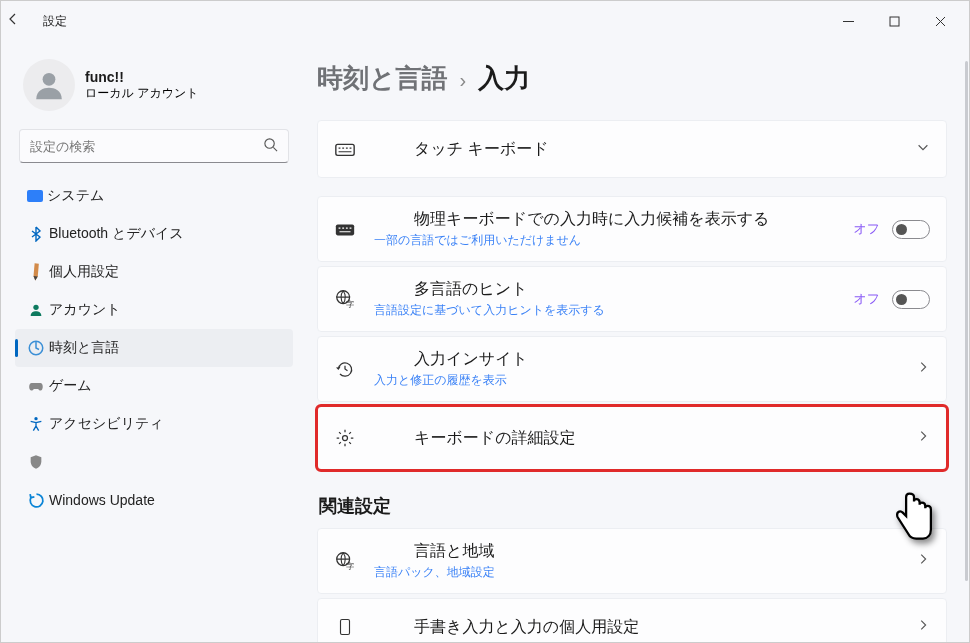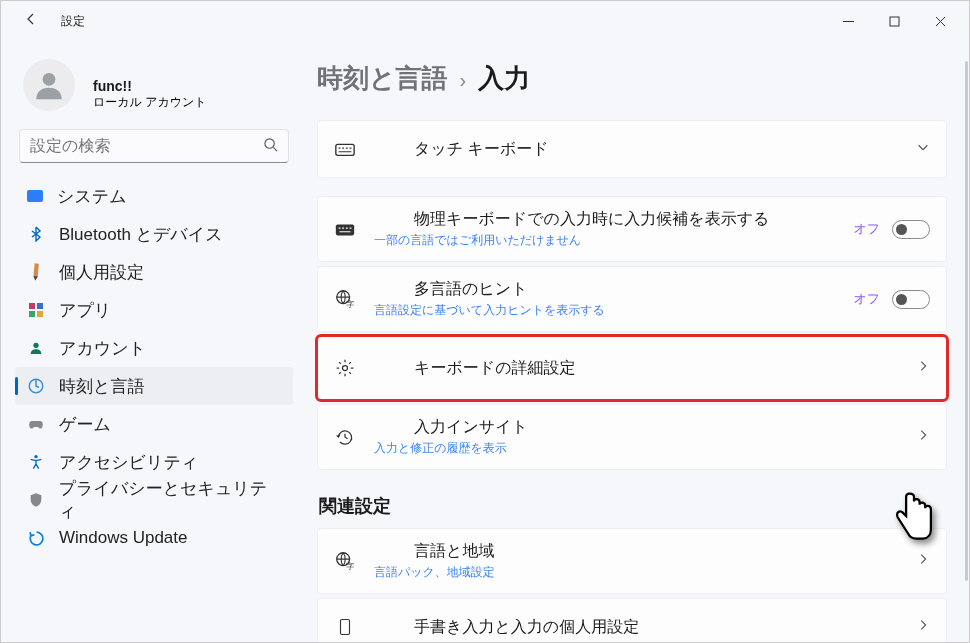--- a/index.html
+++ b/index.html
@@ -1,37 +1,37 @@
 <!DOCTYPE html>
 <html><head>
 <meta charset="utf-8">
 <style>
 * { box-sizing: border-box; margin: 0; padding: 0; font-family: "Segoe UI", "Yu Gothic UI", "Meiryo", sans-serif; }
 body { width: 970px; height: 643px; background: #f6f7fa; overflow: hidden; position: relative; border: 1px solid #ccc; }
-.titlebar { height: 40px; display: flex; align-items: center; padding: 0 6px 0 22px; }
+.titlebar { height: 40px; display: flex; align-items: center; padding: 0 6px 0 4px; }
 .titlebar .back { width: 30px; text-align: left; color: #333; cursor: default; }
 .titlebar .title { font-size: 12px; color: #222; padding-left: 8px; }
 .winbtns { margin-left: auto; display: flex; }
 .winbtn { width: 46px; height: 32px; display: flex; align-items: center; justify-content: center; color: #333; }
 .winbtn svg { width: 11px; height: 11px; }
 
 .body { display: flex; height: calc(100% - 40px); }
 .sidebar { width: 300px; padding: 8px 8px 0 14px; overflow: hidden; }
-.profile { display: flex; align-items: flex-end; padding: 10px 8px 18px 8px; gap: 18px; }
+.profile { display: flex; align-items: center; padding: 10px 8px 18px 8px; gap: 10px; }
 .avatar { width: 52px; height: 52px; border-radius: 50%; background: #ececee; display: flex; align-items: center; justify-content: center; }
 .avatar svg { width: 34px; height: 34px; fill: #9aa0a6; }
 .profile .name { font-size: 14px; font-weight: 600; color: #1b1b1b; }
 .profile .sub { font-size: 12px; color: #000000; }
 
 .search { margin: 0 4px 14px 4px; height: 34px; background: #fbfbfd; border: 1px solid #e2e3e7; border-bottom: 1.5px solid #8a8a8f; border-radius: 4px; display: flex; align-items: center; padding: 0 10px; }
-.search input { flex: 1; border: none; background: transparent; outline: none; font-size: 16px; color: #222; }
+.search input { flex: 1; border: none; background: transparent; outline: none; font-size: 13px; color: #222; }
 .search .sicon { color: #555; }
 
 .nav { display: flex; flex-direction: column; }
-.nav-item { display: flex; align-items: center; gap: 14px; height: 38px; padding: 0 12px; border-radius: 4px; font-size: 17px; color: #222; position: relative; }
+.nav-item { display: flex; align-items: center; gap: 4px; height: 38px; padding: 0 12px; border-radius: 4px; font-size: 14px; color: #222; position: relative; }
 .nav-item.selected { background: #eceef2; }
 .nav-item.selected::before { content: ""; position: absolute; left: 0; top: 10px; bottom: 10px; width: 3px; background: #0067c0; border-radius: 2px; }
 .nav-item .nicon { width: 18px; height: 18px; display: flex; align-items: center; justify-content: center; }
 .nicon.sys { background: #2d7ff9; border-radius: 2px; width: 16px; height: 12px; }
 .nicon.bt { color: #0067c0; }
 .nicon.net { color: #0078d4; }
 .nicon.pers { transform: rotate(-40deg); }
 .nicon.acc { color: #0d7a5f; }
 .nicon.time { width:18px; height:18px; }
 .nicon.game { color: #888; }
@@ -134,31 +134,20 @@
       <div class="nav-item">
         <span class="nicon pers">
             <svg width="18" height="18" viewBox="0 0 24 24">
               <path d="M4 20 L6 14 L18 2 L22 6 L10 18 Z" fill="#d38b4a"></path>
               <path d="M4 20 L6 14 L10 18 Z" fill="#444"></path>
             </svg>
           </span>
         <span>個人用設定</span>
       </div>
       <div class="nav-item">
-        <span class="nicon">
-            <svg width="16" height="16" viewBox="0 0 16 16">
-              <rect x="1" y="1" width="6" height="6" fill="#c53b5e"></rect>
-              <rect x="9" y="1" width="6" height="6" fill="#3b6fc5"></rect>
-              <rect x="1" y="9" width="6" height="6" fill="#3ba56f"></rect>
-              <rect x="9" y="9" width="6" height="6" fill="#e0a83b"></rect>
-            </svg>
-          </span>
-        <span>アプリ</span>
-      </div>
-      <div class="nav-item">
         <span class="nicon acc">
             <svg width="16" height="16" viewBox="0 0 24 24" fill="#0d7a5f">
               <circle cx="12" cy="8" r="4"></circle>
               <path d="M4 21 C4 16 8 14 12 14 C16 14 20 16 20 21 Z"></path>
             </svg>
           </span>
         <span>アカウント</span>
       </div>
       <div class="nav-item selected">
         <span class="nicon time">
@@ -185,21 +174,20 @@
             </svg>
           </span>
         <span>アクセシビリティ</span>
       </div>
       <div class="nav-item">
         <span class="nicon priv">
             <svg width="16" height="16" viewBox="0 0 24 24" fill="#888">
               <path d="M12 2 L20 5 V11 C20 17 16 21 12 22 C8 21 4 17 4 11 V5 Z"></path>
             </svg>
           </span>
-        <span>プライバシーとセキュリティ</span>
       </div>
       <div class="nav-item">
         <span class="nicon wu">
             <svg width="17" height="17" viewBox="0 0 24 24">
               <path d="M12 3 A9 9 0 1 1 4 8" stroke="#0a84d6" stroke-width="2.5" fill="none"></path>
               <path d="M3 3 L4 8 L9 7" stroke="#0a84d6" stroke-width="2.5" fill="none"></path>
             </svg>
           </span>
         <span>Windows Update</span>
       </div>
@@ -258,52 +246,52 @@
       <div class="ctxt">
         <div class="t1">多言語のヒント</div>
         <div class="t2">言語設定に基づいて入力ヒントを表示する</div>
       </div>
       <div class="ctrl">
         <span class="off">オフ</span>
         <div class="toggle"></div>
       </div>
     </div>
 
-    <div class="card highlight">
-      <span class="cicon">
-          <svg width="20" height="20" viewBox="0 0 24 24">
-            <circle cx="12" cy="12" r="3" fill="none" stroke="#333" stroke-width="1.5"></circle>
-            <path d="M12 2v3M12 19v3M4.9 4.9l2.1 2.1M17 17l2.1 2.1M2 12h3M19 12h3M4.9 19.1l2.1-2.1M17 7l2.1-2.1" stroke="#333" stroke-width="1.5"></path>
-          </svg>
-        </span>
-      <div class="ctxt">
-          <div class="t1">キーボードの詳細設定</div>
-        </div>
-      <span class="chev"><svg width="14" height="14" viewBox="0 0 16 16">
-            <path d="M6 3 L11 8 L6 13" stroke="#555" stroke-width="1.3" fill="none"></path>
-          </svg></span>
-    </div>
-
     <div class="card">
       <span class="cicon">
           <svg width="20" height="20" viewBox="0 0 24 24">
             <path d="M4 12 A8 8 0 1 1 6 18" stroke="#333" stroke-width="1.5" fill="none"></path>
             <path d="M2 10 L4 12 L6 9" stroke="#333" stroke-width="1.5" fill="none"></path>
             <path d="M12 8 V12 L15 14" stroke="#333" stroke-width="1.5" fill="none"></path>
           </svg>
         </span>
       <div class="ctxt">
         <div class="t1">入力インサイト</div>
         <div class="t2">入力と修正の履歴を表示</div>
       </div>
       <span class="chev"><svg width="14" height="14" viewBox="0 0 16 16">
             <path d="M6 3 L11 8 L6 13" stroke="#555" stroke-width="1.3" fill="none"></path>
           </svg></span>
     </div>
 
+    <div class="card highlight">
+      <span class="cicon">
+          <svg width="20" height="20" viewBox="0 0 24 24">
+            <circle cx="12" cy="12" r="3" fill="none" stroke="#333" stroke-width="1.5"></circle>
+            <path d="M12 2v3M12 19v3M4.9 4.9l2.1 2.1M17 17l2.1 2.1M2 12h3M19 12h3M4.9 19.1l2.1-2.1M17 7l2.1-2.1" stroke="#333" stroke-width="1.5"></path>
+          </svg>
+        </span>
+      <div class="ctxt">
+          <div class="t1">キーボードの詳細設定</div>
+        </div>
+      <span class="chev"><svg width="14" height="14" viewBox="0 0 16 16">
+            <path d="M6 3 L11 8 L6 13" stroke="#555" stroke-width="1.3" fill="none"></path>
+          </svg></span>
+    </div>
+
     <div class="section-title">関連設定</div>
 
     <div class="card">
       <span class="cicon">
           <svg width="22" height="22" viewBox="0 0 24 24">
             <circle cx="10" cy="10" r="7" fill="none" stroke="#333" stroke-width="1.4"></circle>
             <path d="M3 10h14M10 3c3 4 3 10 0 14M10 3c-3 4-3 10 0 14" stroke="#333" stroke-width="1.2" fill="none"></path>
             <text x="13" y="21" font-size="9" fill="#333">字</text>
           </svg>
         </span>

